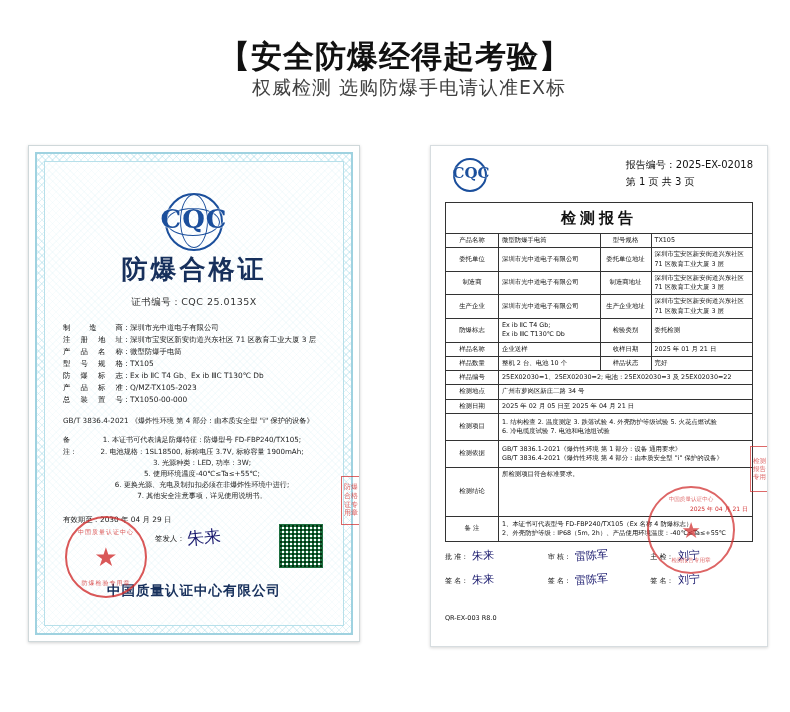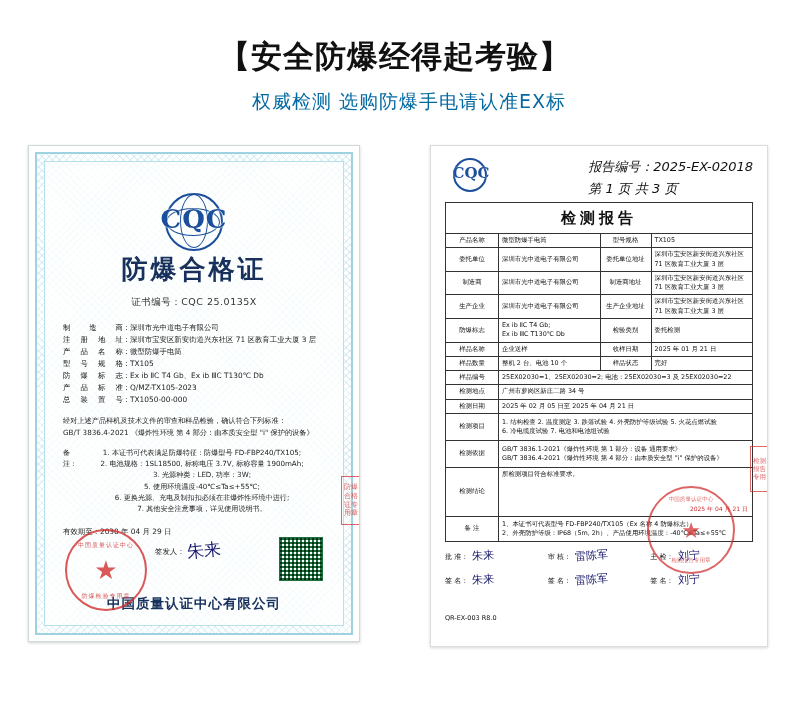--- a/index.html
+++ b/index.html
@@ -17,23 +17,22 @@
     padding-top:38px;
   }
   .headline .h1{
     font-size:31px;
     font-weight:bold;
     color:#111;
     letter-spacing:1px;
     line-height:1.2;
   }
   .headline .h2{
-    margin-top:14px;
     font-size:19px;
-    color:#0369a1;
+    color:#404040;
     letter-spacing:1px;
     padding-left:28px;
   }
 
   
   .certs{
     position:absolute;
     top:140px;left:0;width:790px;height:530px;
   }
 
@@ -184,21 +183,21 @@
     border:2px solid #1b4f9c;border-radius:50%;
   }
   .rp-logo .rtxt{
     position:absolute;left:0;top:6px;width:52px;text-align:center;
     font-family:"DejaVu Serif","Liberation Serif",serif;
     font-size:15px;font-weight:bold;color:#1b4f9c;
     text-shadow:0 0 1px #fff;
   }
   .rp-meta{
     position:absolute;right:0;top:0;text-align:left;
-    font-size:13px;color:#111;line-height:1.7;font-style:italic;
+    font-size:10px;color:#111;line-height:1.7;
   }
   .rp-title{
     margin:2px 14px 0 14px;
     border:1px solid #333;border-bottom:none;
     text-align:center;font-size:15px;font-weight:bold;
     letter-spacing:4px;padding:6px 0 5px 0;color:#111;
   }
   table.rp{
     margin:0 14px;border-collapse:collapse;width:calc(100% - 28px);
     font-size:6.4px;color:#111;table-layout:fixed;
@@ -304,21 +303,20 @@
               <span class="v">Q/MZ-TX105-2023</span>
             </div>
           <div class="kv">
               <span class="k">总装置号</span>
               <span class="sep">:</span>
               <span class="v">TX1050-00-000</span>
             </div>
         </div>
 
         <div class="rule-block">
-          <div class="rtitle">经对上述产品样机及技术文件的审查和样品检验，确认符合下列标准：</div>
           <div>GB/T 3836.4-2021 《爆炸性环境 第 4 部分：由本质安全型 "i" 保护的设备》</div>
         </div>
 
         <div class="notes">
           <div class="nlabel">备  注：</div>
           <div class="nbody">
             <div>1. 本证书可代表满足防爆特征：防爆型号 FD-FBP240/TX105;</div>
             <div>2. 电池规格：1SL18500, 标称电压 3.7V, 标称容量 1900mAh;</div>
             <div>3. 光源种类：LED, 功率：3W;</div>
             <div>5. 使用环境温度-40℃≤Ta≤+55℃;</div>

